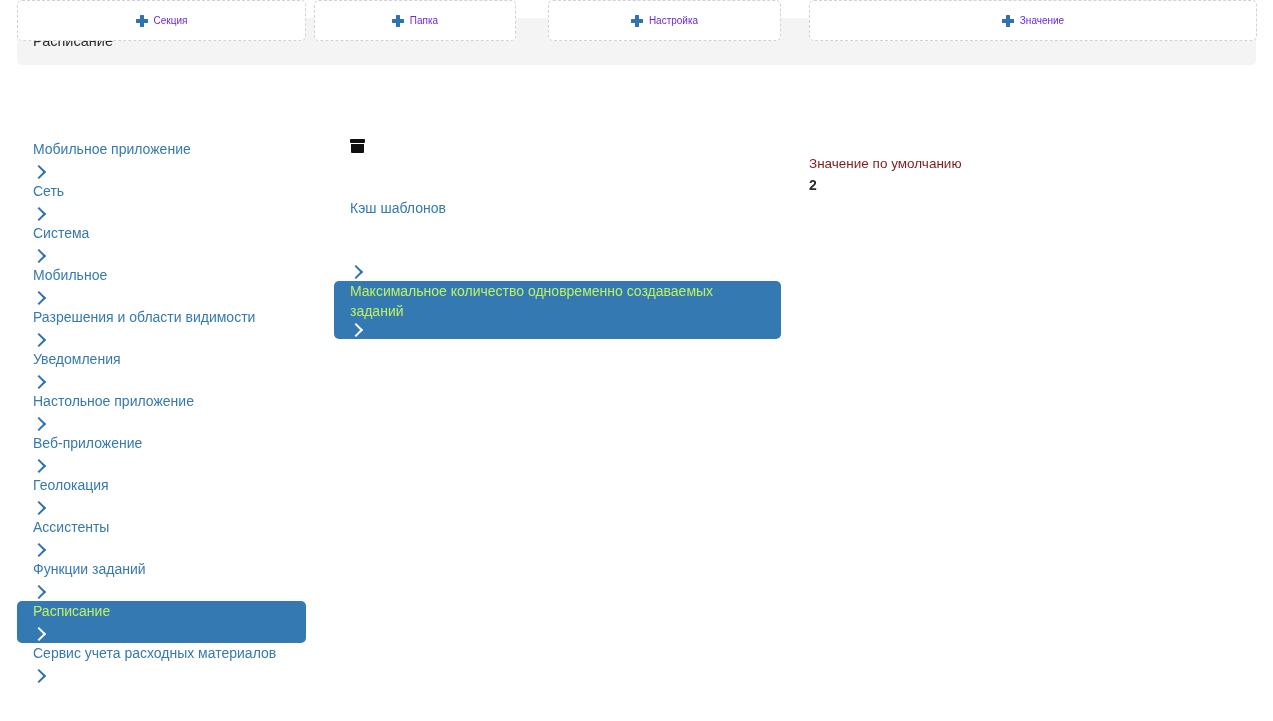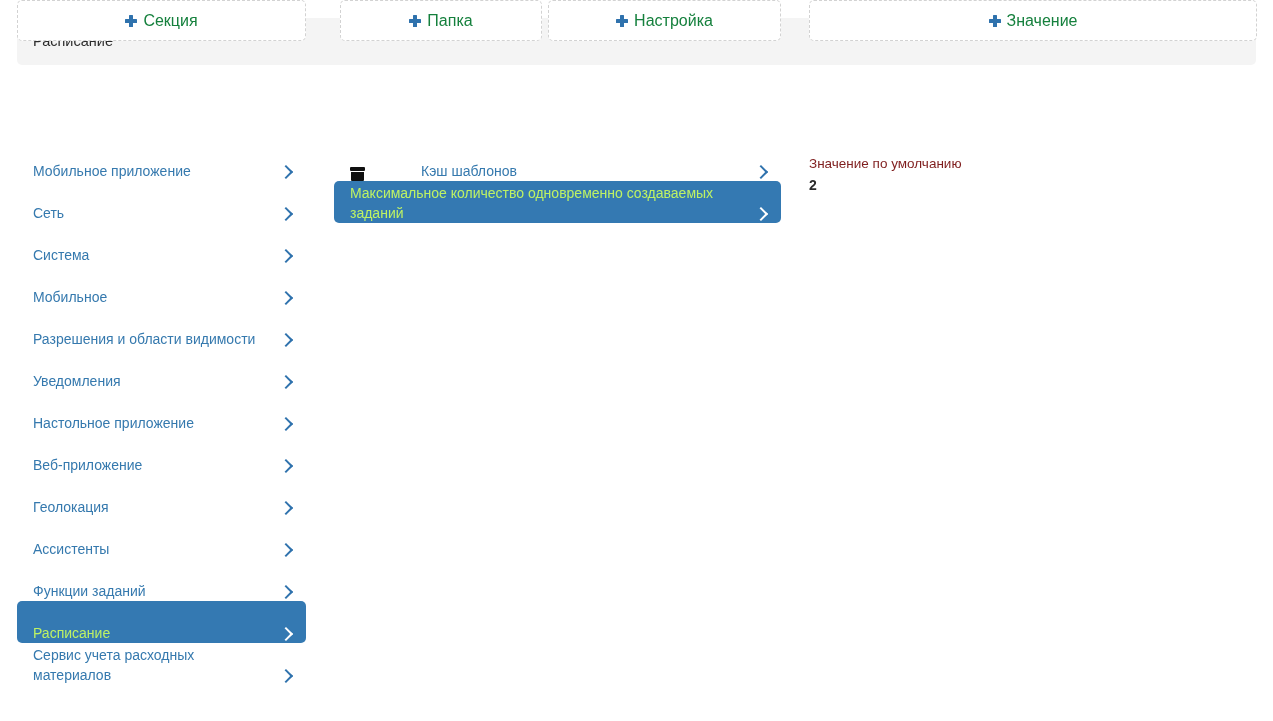--- a/index.html
+++ b/index.html
@@ -67,47 +67,48 @@
     background: #2f72ad;
     border-radius: 0.5px;
   }
   .add-btn .plus::before {
     left: 0; top: 4px; width: 12px; height: 4px;
   }
   .add-btn .plus::after {
     top: 0; left: 4px; height: 12px; width: 4px;
   }
   .add-btn .add-label {
-    font-size: 16px;
-    color: #15803d;
+    font-size: 10px;
+    color: #6d28d9;
     line-height: 1;
   }
 
   .btn-section  { left: 17px;  width: 289px; }
-  .btn-folder   { left: 340px; width: 202px; }
+  .btn-folder   { left: 314px; width: 202px; }
   .btn-setting  { left: 548px; width: 233px; }
   .btn-value    { left: 809px; width: 448px; }
 
   
   .list {
     position: absolute;
     top: 139px;
   }
   .list-sections { left: 17px;  width: 289px; }
   .list-folders  { left: 334px; width: 447px; }
 
   .row {
     position: relative;
     box-sizing: border-box;
     display: flex;
-    align-items: flex-end;
+    align-items: flex-start;
     border-radius: 5px;
     padding: 0 14px 0 16px;
     min-height: 42px;
     cursor: pointer;
+    flex-direction: column;
   }
   .row .row-label {
     flex: 1 1 auto;
     font-size: 14px;
     line-height: 20px;
     color: #3579ae;
     padding-right: 10px;
   }
   .row.selected {
     background: #3479b2;

